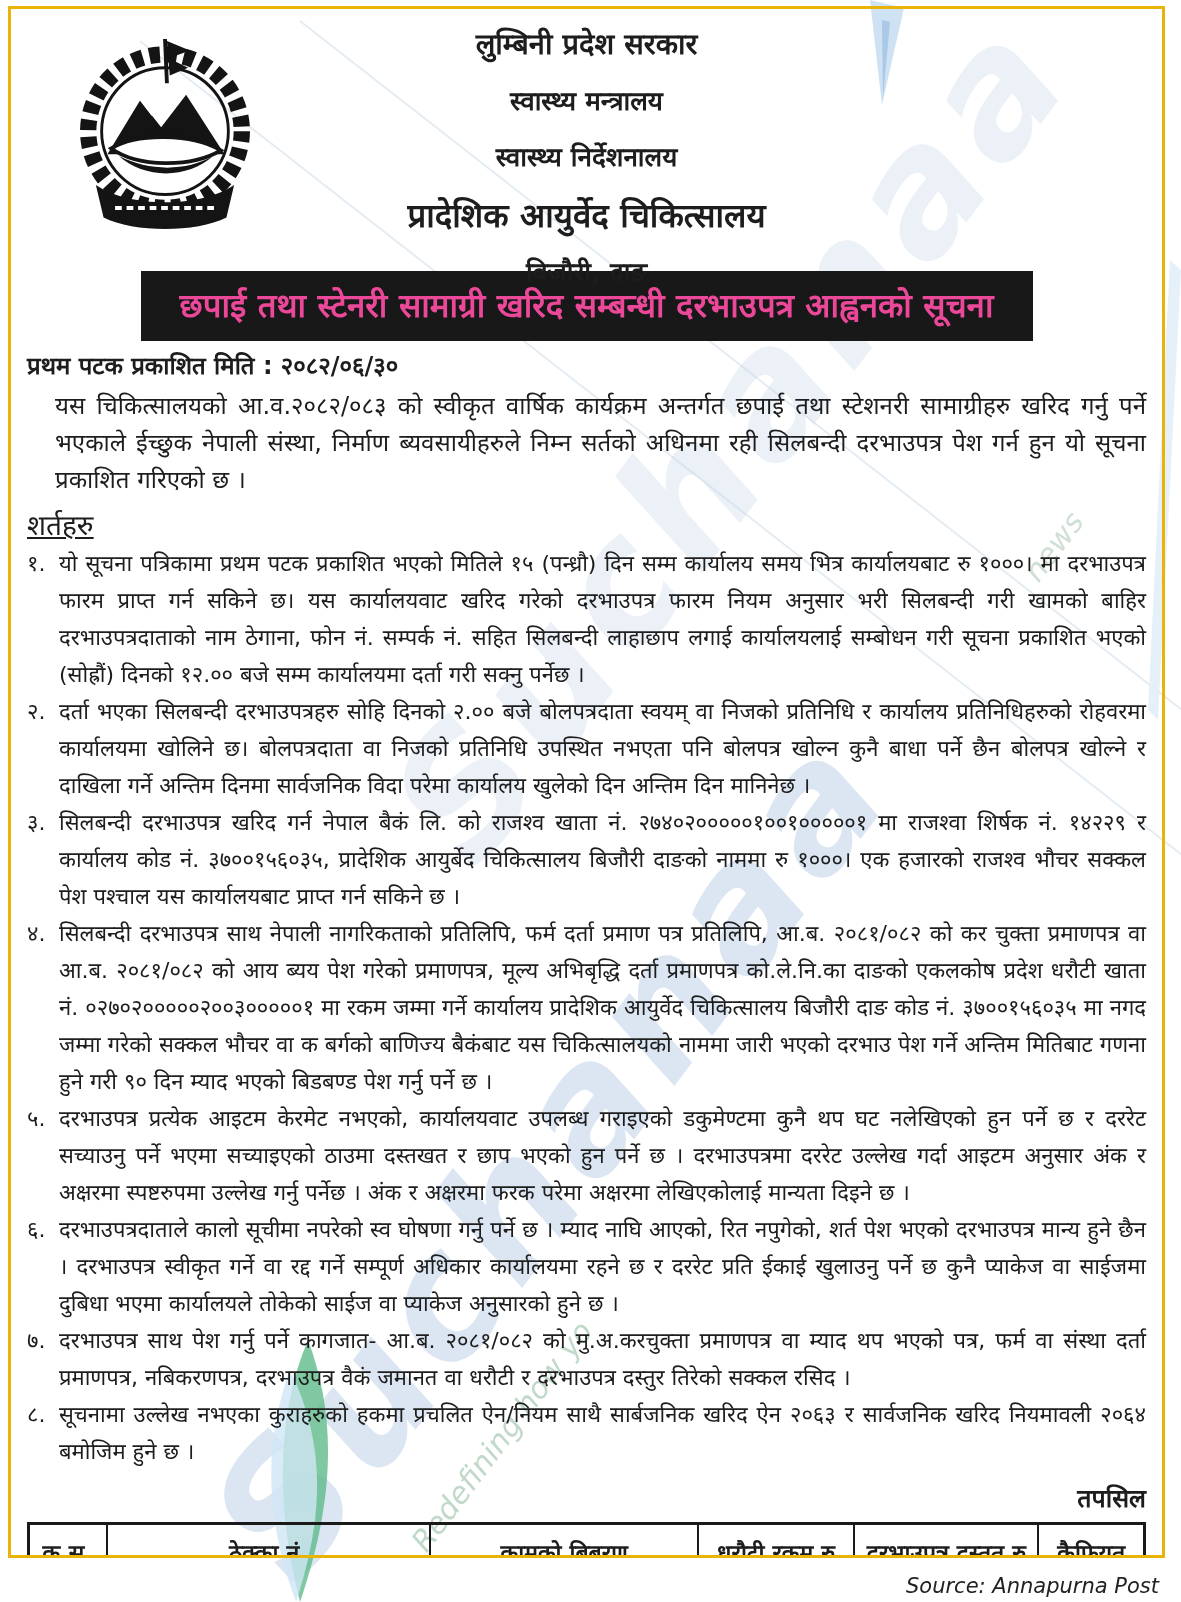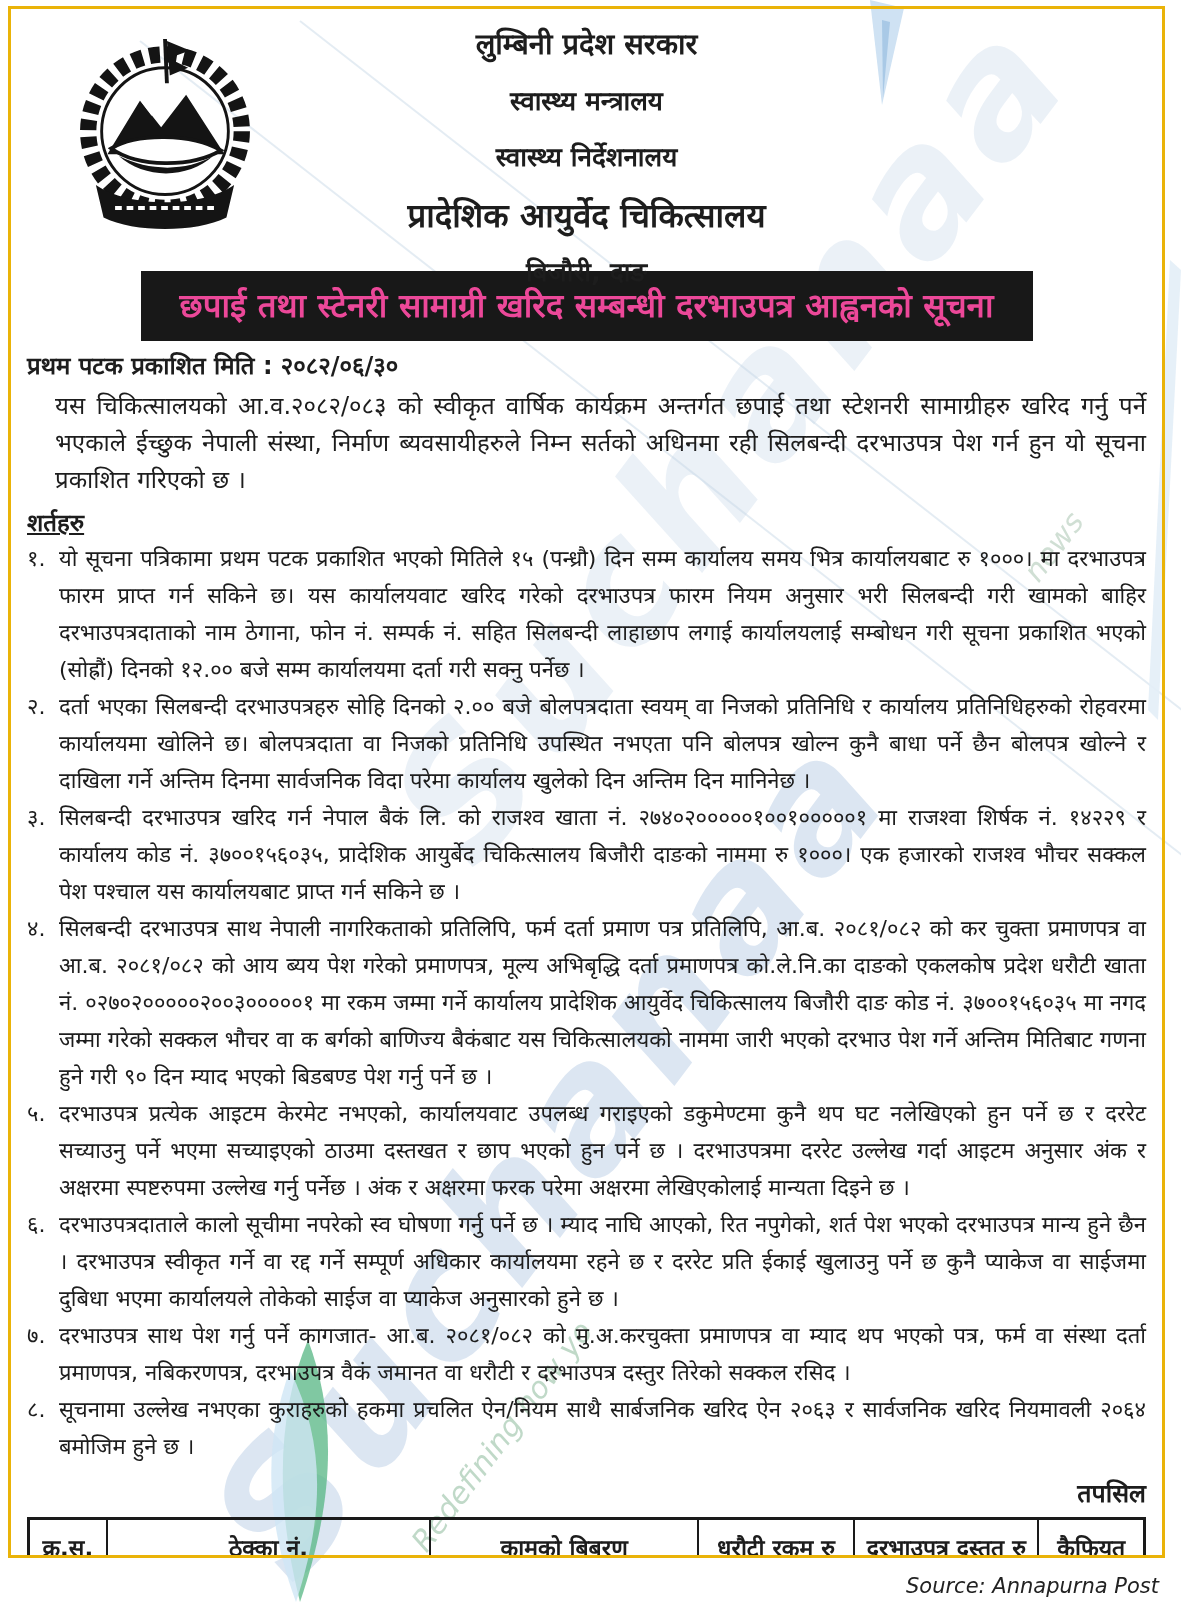--- a/index.html
+++ b/index.html
@@ -89,21 +89,21 @@
 
   
   .intro {
     font-size:24px; line-height:37px;
     text-align:justify;
     padding-top:7px;
     margin-left:28px;
   }
   .cond-heading {
     display:inline-block;
-    font-size:24px; font-weight:bold;
+    font-size:28px; font-weight:normal;
     text-decoration:underline;
     margin-top:6px;
   }
   .cond-list { margin-top:2px; }
   .cond-item { display:flex; font-size:22px; line-height:37px; }
   .cond-num { flex:none; width:32px; }
   .cond-text { flex:1; text-align:justify; }
 
   
   .tapasil { text-align:right; font-size:25px; font-weight:bold; padding:10px 0 8px 0; }

